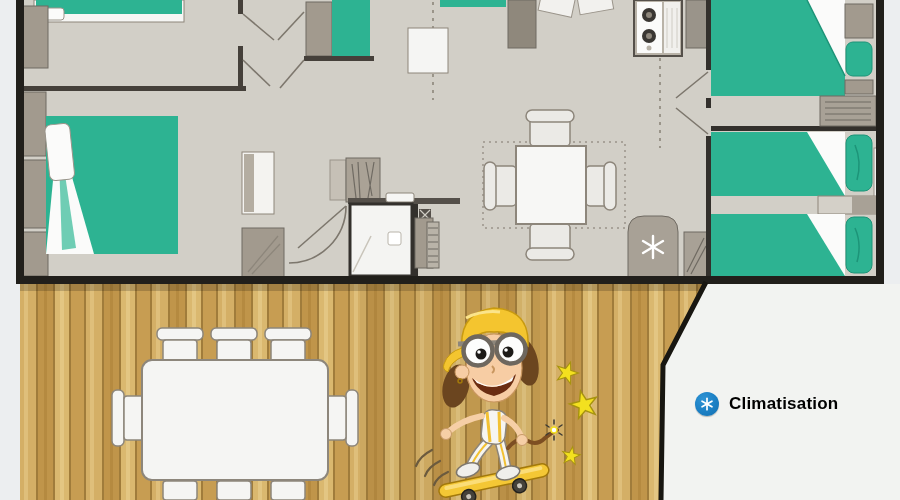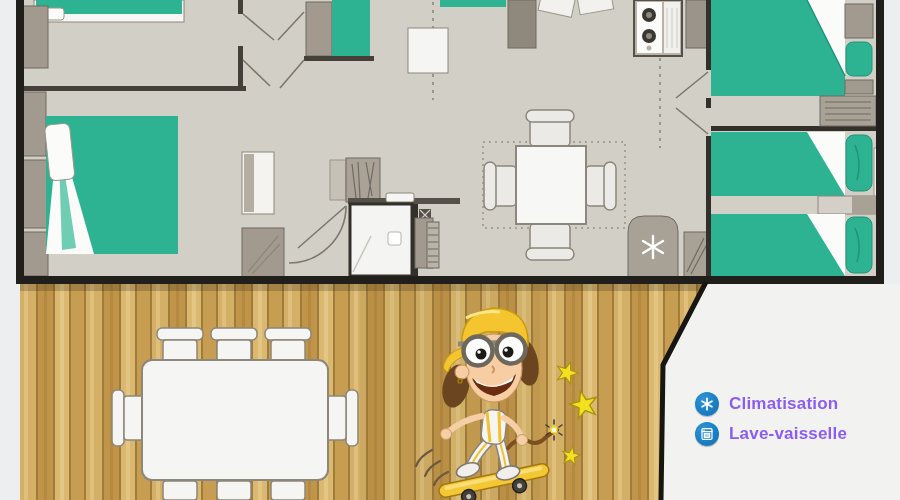--- a/index.html
+++ b/index.html
@@ -4,21 +4,21 @@
 <style>
   html,body{margin:0;padding:0;background:#eceef0;}
   .stage{position:relative;width:900px;height:500px;overflow:hidden;
          font-family:"Liberation Sans",sans-serif;background:#eceef0;}
   .scene{position:absolute;left:0;top:0;}
   .legend{position:absolute;left:695px;top:392px;display:flex;flex-direction:column;gap:6px;}
   .legend-row{display:flex;align-items:center;gap:10px;height:24px;}
   .legend-icon{width:24px;height:24px;border-radius:50%;flex:0 0 24px;
     background:radial-gradient(circle at 35% 30%,#2f93d4 0%,#1b7fc4 55%,#146fae 100%);
     display:flex;align-items:center;justify-content:center;box-shadow:0 1px 1px rgba(0,0,0,.25);}
-  .legend-label{font-size:17px;font-weight:bold;color:#8b5cf6;letter-spacing:.2px;}
+  .legend-label{font-size:17px;font-weight:bold;color:#000000;letter-spacing:.2px;}
 </style>
 </head>
 <body>
 
 <div class="stage">
 <svg class="scene" width="900" height="500" viewBox="0 0 900 500">
   <defs>
     <pattern id="planks" x="20" y="284" width="66" height="400" patternUnits="userSpaceOnUse">
       <rect width="66" height="400" fill="#c9a258"></rect>
       <rect x="0" width="16" height="400" fill="#d4af66"></rect>
@@ -280,26 +280,14 @@
   <div class="legend-row">
     <span class="legend-icon">
       <svg width="16" height="16" viewBox="0 0 24 24" fill="none" stroke="#ffffff" stroke-width="2.6" stroke-linecap="round">
         <path d="M12,3.5 V20.5"></path>
             <path d="M4.6,7.8 L19.4,16.2"></path>
             <path d="M4.6,16.2 L19.4,7.8"></path>
       </svg>
     </span>
     <span class="legend-label">Climatisation</span>
   </div>
-  <div class="legend-row">
-    <span class="legend-icon">
-      <svg width="16" height="16" viewBox="0 0 24 24" fill="none" stroke="#ffffff" stroke-width="1.8" stroke-linecap="round">
-        <rect x="4.5" y="4" width="15" height="16" rx="1.5"></rect>
-            <path d="M4.5,8.5 H19.5"></path>
-        <circle cx="7.5" cy="6.3" r="0.9" fill="#ffffff" stroke="none"></circle>
-        <rect x="8" y="11.5" width="8" height="5.5"></rect>
-            <path d="M10.5,11.5 V17 M13.5,11.5 V17"></path>
-      </svg>
-    </span>
-    <span class="legend-label">Lave-vaisselle</span>
-  </div>
 </div>
 </div>
 
 </body></html>

